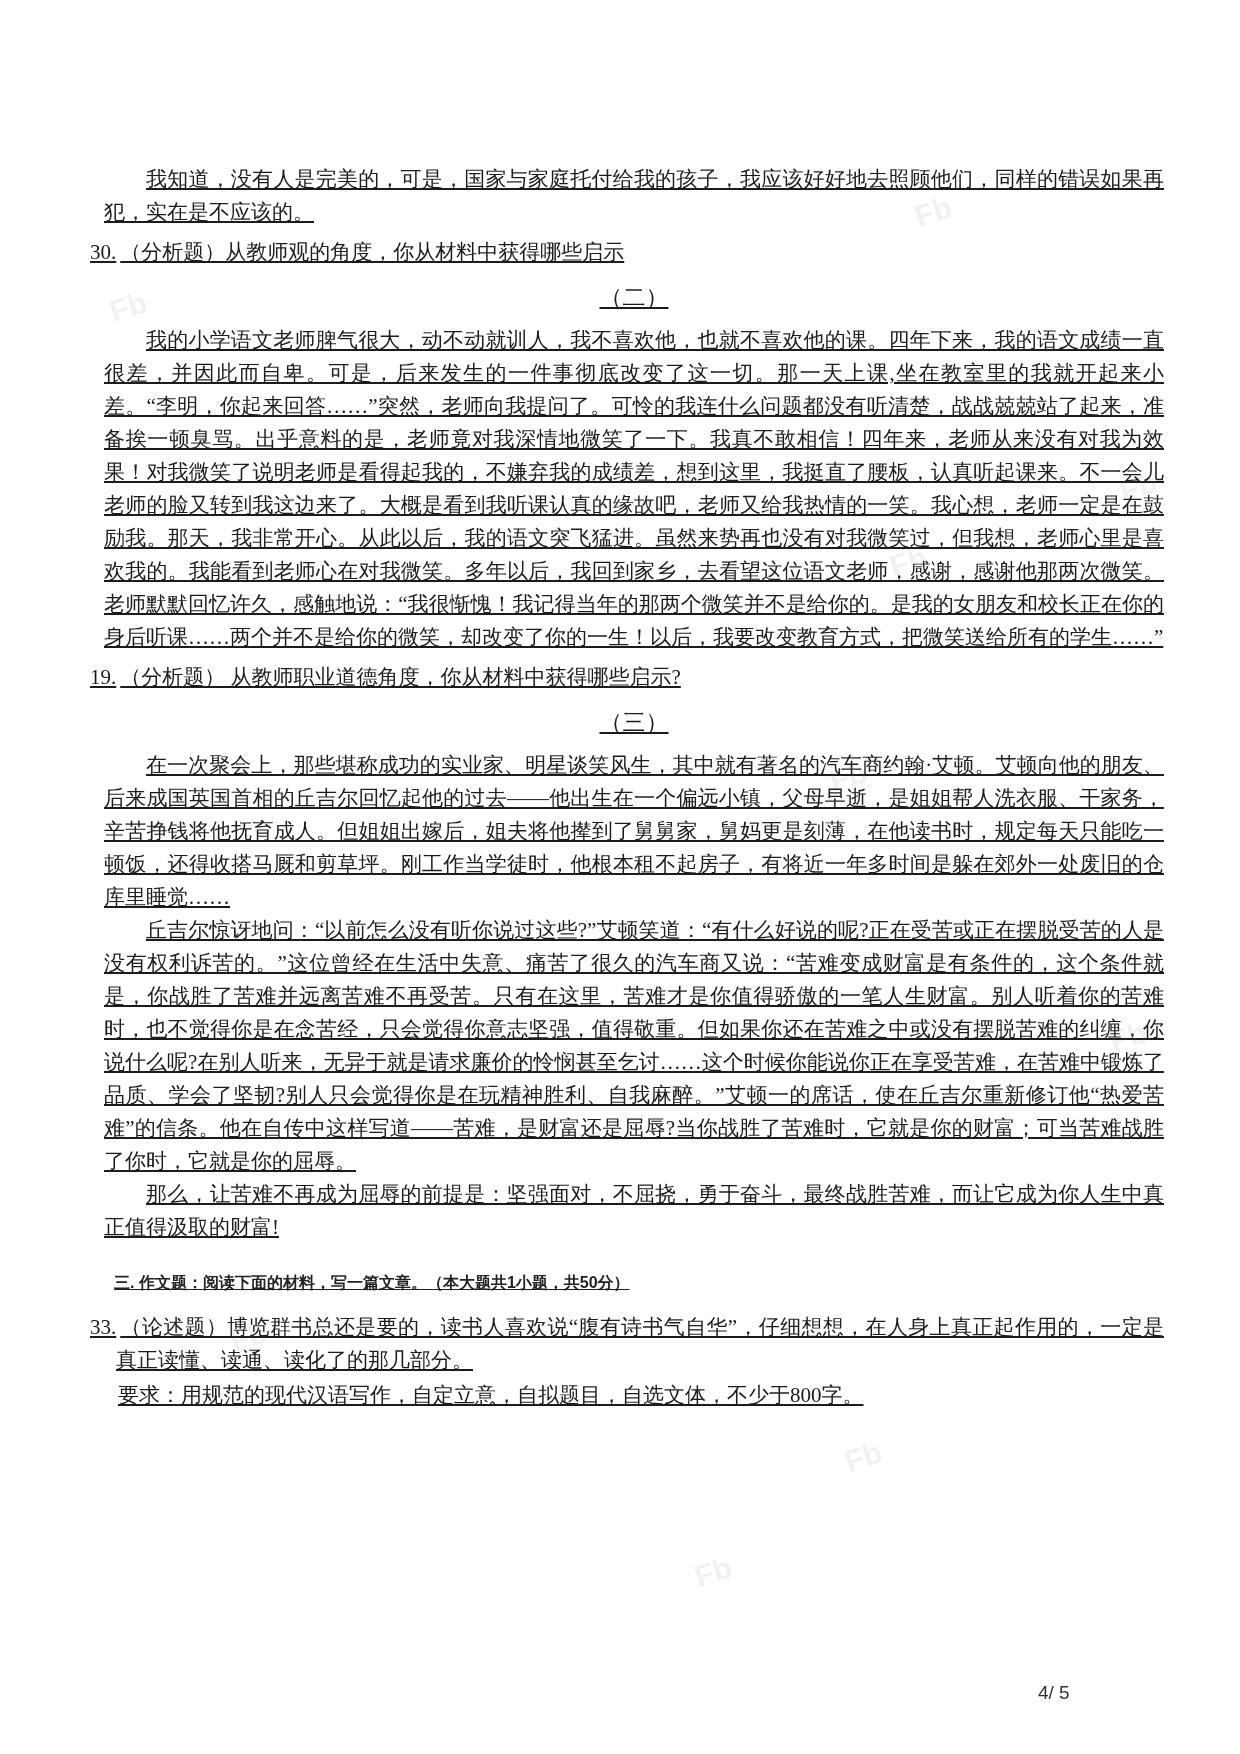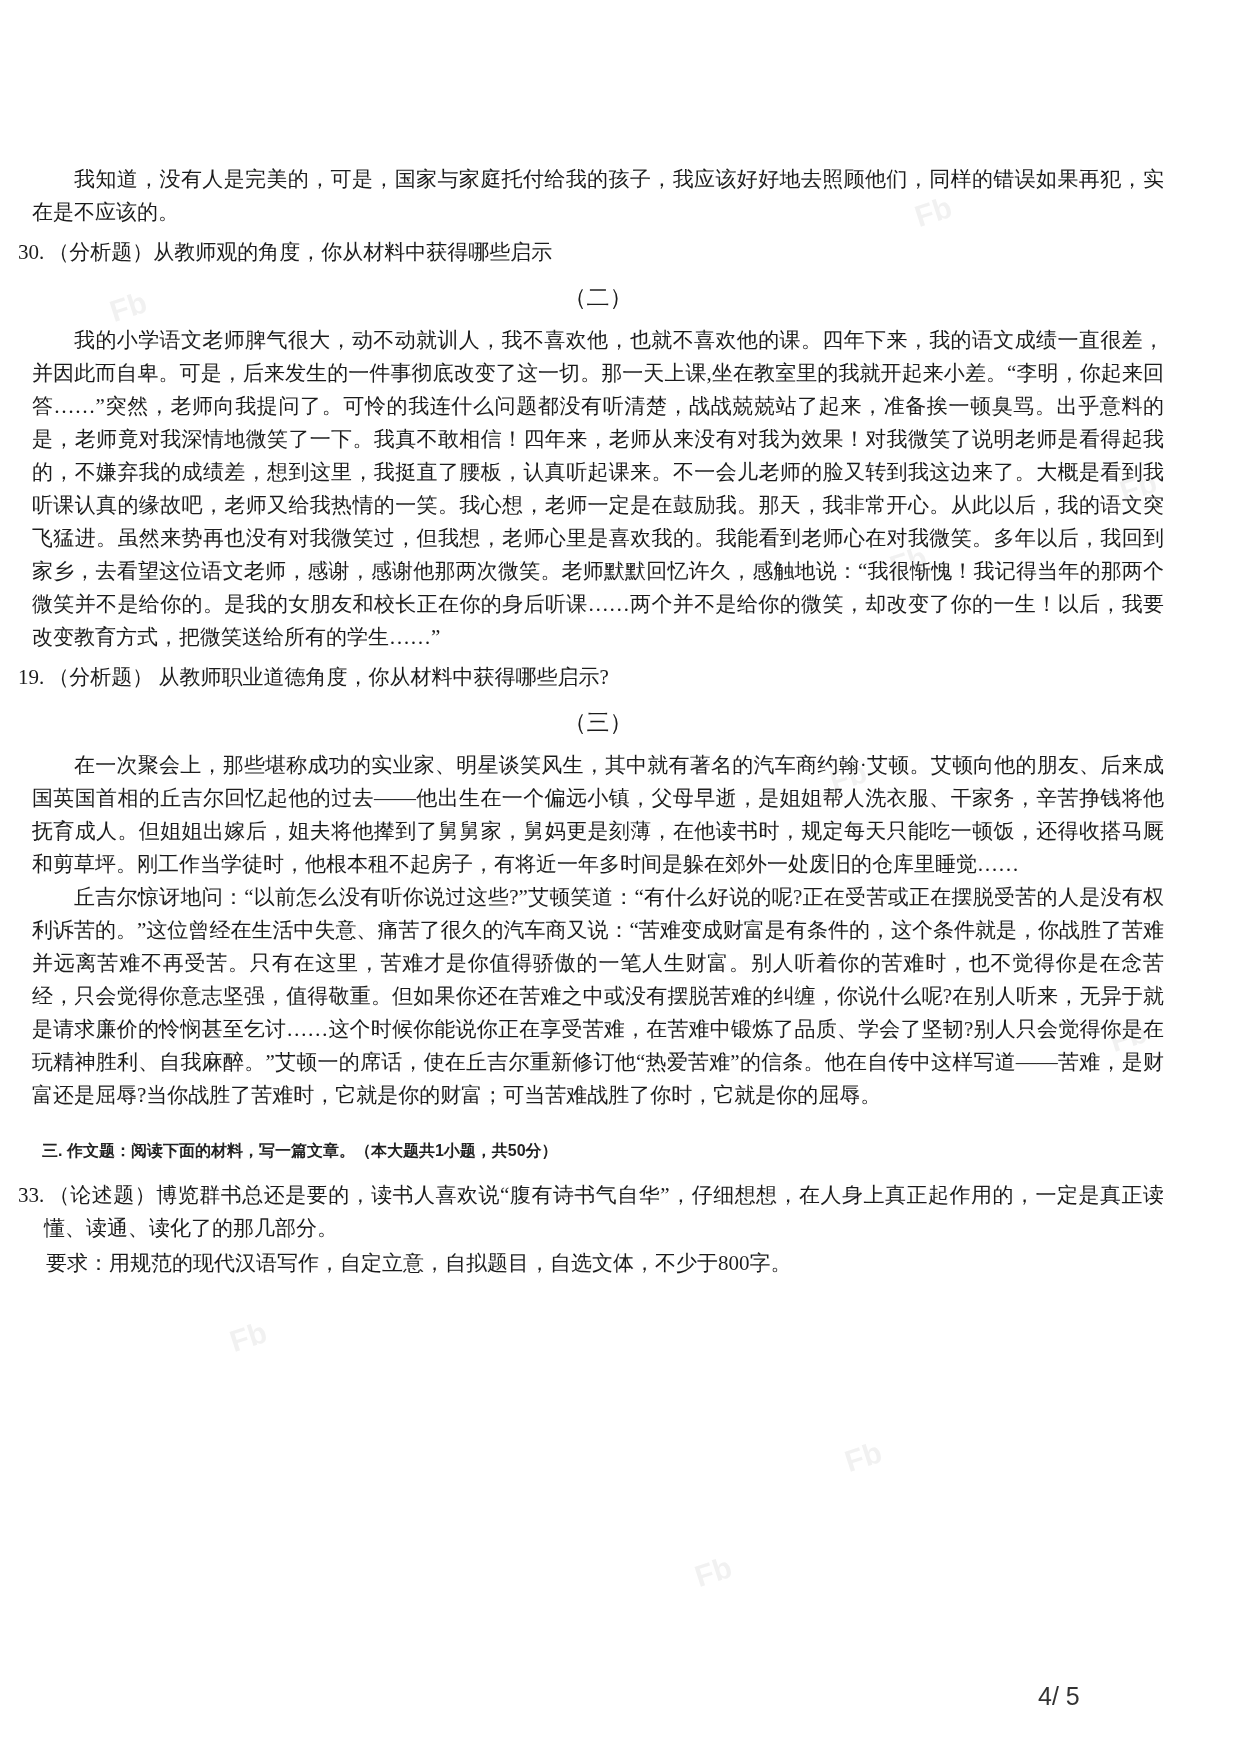--- a/index.html
+++ b/index.html
@@ -10,24 +10,25 @@
   .page {
     position: relative;
     width: 1240px;
     height: 1754px;
     background: #ffffff;
     overflow: hidden;
     font-family: "Liberation Serif", "DejaVu Serif", serif;
     color: #1c1c1c;
   }
   .content {
-    padding: 163px 76px 0 32px;
+    padding: 163px 76px 0 104px;
     font-size: 21px;
     line-height: 33px;
     text-align: justify;
+    text-decoration: underline;
   }
   .para {
     text-indent: 2em;
     margin: 0;
   }
   .question {
     margin: 7px 0 7px -14px;
     padding-left: 26px;
     text-indent: -26px;
   }
@@ -51,21 +52,21 @@
     color: #222222;
     margin: 22px 0 12px 10px;
     text-indent: 0;
     font-size: 16px;
   }
   .page-number {
     position: absolute;
     top: 1682px;
     left: 1038px;
     font-family: "Liberation Sans", "DejaVu Sans", sans-serif;
-    font-size: 25px;
+    font-size: 19px;
     color: #333333;
   }
   .wm {
     position: absolute;
     font-family: "Liberation Sans", sans-serif;
     font-size: 30px;
     font-weight: bold;
     color: rgba(120, 120, 120, 0.10);
     transform: rotate(-18deg);
     white-space: nowrap;
@@ -100,20 +101,21 @@
     <p class="para">我的小学语文老师脾气很大，动不动就训人，我不喜欢他，也就不喜欢他的课。四年下来，我的语文成绩一直很差，并因此而自卑。可是，后来发生的一件事彻底改变了这一切。那一天上课,坐在教室里的我就开起来小差。“李明，你起来回答……”突然，老师向我提问了。可怜的我连什么问题都没有听清楚，战战兢兢站了起来，准备挨一顿臭骂。出乎意料的是，老师竟对我深情地微笑了一下。我真不敢相信！四年来，老师从来没有对我为效果！对我微笑了说明老师是看得起我的，不嫌弃我的成绩差，想到这里，我挺直了腰板，认真听起课来。不一会儿老师的脸又转到我这边来了。大概是看到我听课认真的缘故吧，老师又给我热情的一笑。我心想，老师一定是在鼓励我。那天，我非常开心。从此以后，我的语文突飞猛进。虽然来势再也没有对我微笑过，但我想，老师心里是喜欢我的。我能看到老师心在对我微笑。多年以后，我回到家乡，去看望这位语文老师，感谢，感谢他那两次微笑。老师默默回忆许久，感触地说：“我很惭愧！我记得当年的那两个微笑并不是给你的。是我的女朋友和校长正在你的身后听课……两个并不是给你的微笑，却改变了你的一生！以后，我要改变教育方式，把微笑送给所有的学生……”</p>
 
     <div class="question">
       <span class="qnum">19.</span><span>（分析题）  从教师职业道德角度，你从材料中获得哪些启示?</span>
     </div>
 
     <p class="para heading">（三）</p>
 
     <p class="para">在一次聚会上，那些堪称成功的实业家、明星谈笑风生，其中就有著名的汽车商约翰·艾顿。艾顿向他的朋友、后来成国英国首相的丘吉尔回忆起他的过去——他出生在一个偏远小镇，父母早逝，是姐姐帮人洗衣服、干家务，辛苦挣钱将他抚育成人。但姐姐出嫁后，姐夫将他撵到了舅舅家，舅妈更是刻薄，在他读书时，规定每天只能吃一顿饭，还得收搭马厩和剪草坪。刚工作当学徒时，他根本租不起房子，有将近一年多时间是躲在郊外一处废旧的仓库里睡觉……</p>
     <p class="para">丘吉尔惊讶地问：“以前怎么没有听你说过这些?”艾顿笑道：“有什么好说的呢?正在受苦或正在摆脱受苦的人是没有权利诉苦的。”这位曾经在生活中失意、痛苦了很久的汽车商又说：“苦难变成财富是有条件的，这个条件就是，你战胜了苦难并远离苦难不再受苦。只有在这里，苦难才是你值得骄傲的一笔人生财富。别人听着你的苦难时，也不觉得你是在念苦经，只会觉得你意志坚强，值得敬重。但如果你还在苦难之中或没有摆脱苦难的纠缠，你说什么呢?在别人听来，无异于就是请求廉价的怜悯甚至乞讨……这个时候你能说你正在享受苦难，在苦难中锻炼了品质、学会了坚韧?别人只会觉得你是在玩精神胜利、自我麻醉。”艾顿一的席话，使在丘吉尔重新修订他“热爱苦难”的信条。他在自传中这样写道——苦难，是财富还是屈辱?当你战胜了苦难时，它就是你的财富；可当苦难战胜了你时，它就是你的屈辱。</p>
+    <p class="para">那么，让苦难不再成为屈辱的前提是：坚强面对，不屈挠，勇于奋斗，最终战胜苦难，而让它成为你人生中真正值得汲取的财富!</p>
 
 
     <p class="para section-title">三. 作文题：阅读下面的材料，写一篇文章。（本大题共1小题，共50分）</p>
 
     <div class="question">
       <span class="qnum">33.</span><span>（论述题）博览群书总还是要的，读书人喜欢说“腹有诗书气自华”，仔细想想，在人身上真正起作用的，一定是真正读懂、读通、读化了的那几部分。</span>
       <p class="q-cont">要求：用规范的现代汉语写作，自定立意，自拟题目，自选文体，不少于800字。</p>
     </div>
 
   </div>

